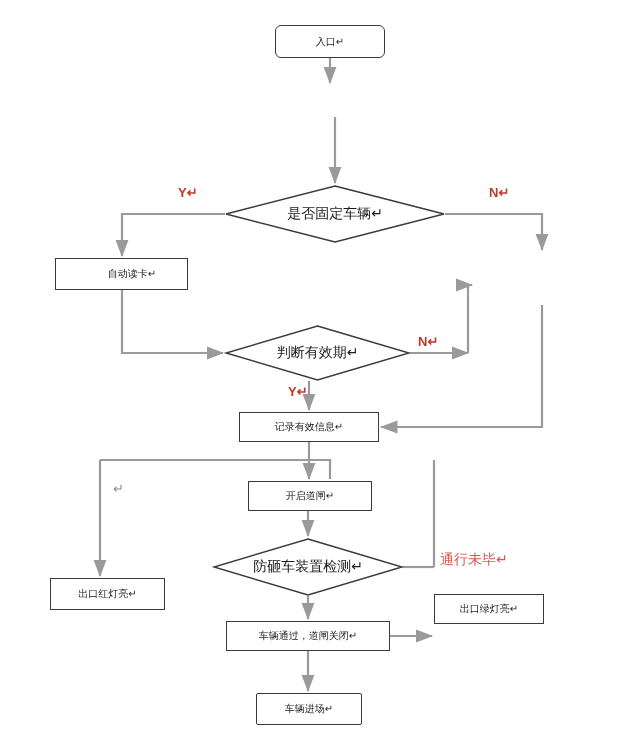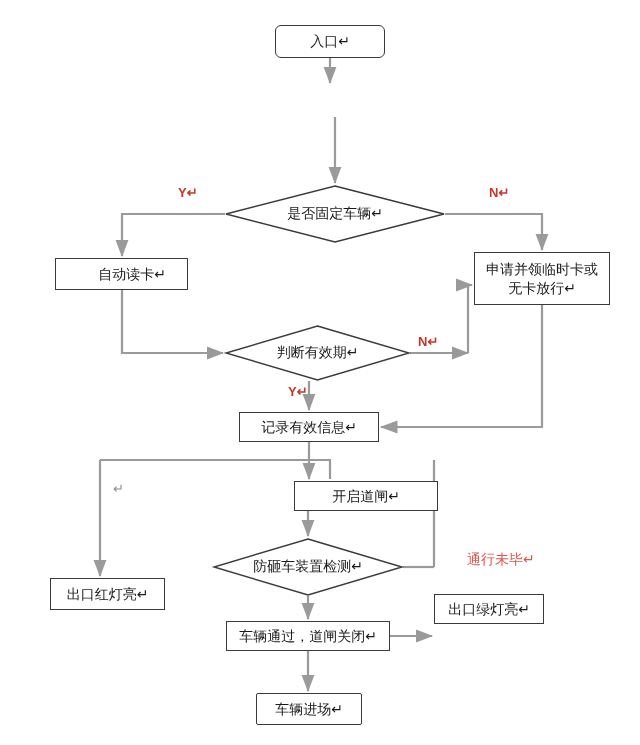--- a/index.html
+++ b/index.html
@@ -16,21 +16,21 @@
     height: 745px;
     background: #ffffff;
     overflow: hidden;
   }
   .node {
     position: absolute;
     box-sizing: border-box;
     border: 1px solid #3a3a3a;
     background: #ffffff;
     color: #1a1a1a;
-    font-size: 14px;
+    font-size: 10px;
     line-height: 1.35;
     display: flex;
     align-items: center;
     justify-content: center;
     text-align: center;
     padding: 2px 4px;
     white-space: pre-line;
   }
   .diamond-wrap {
     position: absolute;
@@ -128,33 +128,31 @@
 
   <div class="diamond-wrap" style="left:225px; top:185px; width:220px; height:58px;">
     <svg width="220" height="58" viewBox="0 0 220 58">
       <polygon points="110,1 219,29 110,57 1,29" fill="#ffffff" stroke="#3a3a3a" stroke-width="1.4"></polygon>
     </svg>
     <span class="diamond-label">是否固定车辆↵</span>
   </div>
 
   <div class="node" style="left:55px; top:258px; width:133px; height:32px;padding-left:25px;">自动读卡↵</div>
 
-  <div class="node" style="left:474px; top:252px; width:136px; height:53px;">申请并领临时卡或
-无卡放行↵</div>
 
   <div class="diamond-wrap" style="left:225px; top:325px; width:185px; height:56px;">
     <svg width="185" height="56" viewBox="0 0 185 56">
       <polygon points="92.5,1 184,28 92.5,55 1,28" fill="#ffffff" stroke="#3a3a3a" stroke-width="1.4"></polygon>
     </svg>
     <span class="diamond-label">判断有效期↵</span>
   </div>
 
   <div class="node" style="left:239px; top:412px; width:140px; height:30px;">记录有效信息↵</div>
 
-  <div class="node" style="left:248px; top:481px; width:144px; height:30px;margin-left:46px;">开启道闸↵</div>
+  <div class="node" style="left:248px; top:481px; width:124px; height:30px;">开启道闸↵</div>
 
   <div class="diamond-wrap" style="left:213px; top:538px; width:190px; height:58px;">
     <svg width="190" height="58" viewBox="0 0 190 58">
       <polygon points="95,1 189,29 95,57 1,29" fill="#ffffff" stroke="#3a3a3a" stroke-width="1.4"></polygon>
     </svg>
     <span class="diamond-label">防砸车装置检测↵</span>
   </div>
 
   <div class="node" style="left:50px; top:578px; width:115px; height:32px;">出口红灯亮↵</div>
 
@@ -162,15 +160,15 @@
 
   <div class="node" style="left:434px; top:594px; width:110px; height:30px;">出口绿灯亮↵</div>
 
   <div class="node" style="left:256px; top:693px; width:106px; height:32px; border-radius:2px;">车辆进场↵</div>
 
   <span class="edge-label" style="left:178px; top:185px;">Y↵</span>
   <span class="edge-label" style="left:489px; top:185px;">N↵</span>
   <span class="edge-label" style="left:418px; top:334px;">N↵</span>
   <span class="edge-label" style="left:288px; top:384px;">Y↵</span>
   <span class="edge-label plain" style="left:113px; top:481px;">↵</span>
-  <span class="edge-label note" style="left:467px; top:551px;text-align:center;">通行未毕↵</span>
+  <span class="edge-label note" style="left:440px; top:551px;text-align:center;">通行未毕↵</span>
 
 </div>
 
 </body></html>

